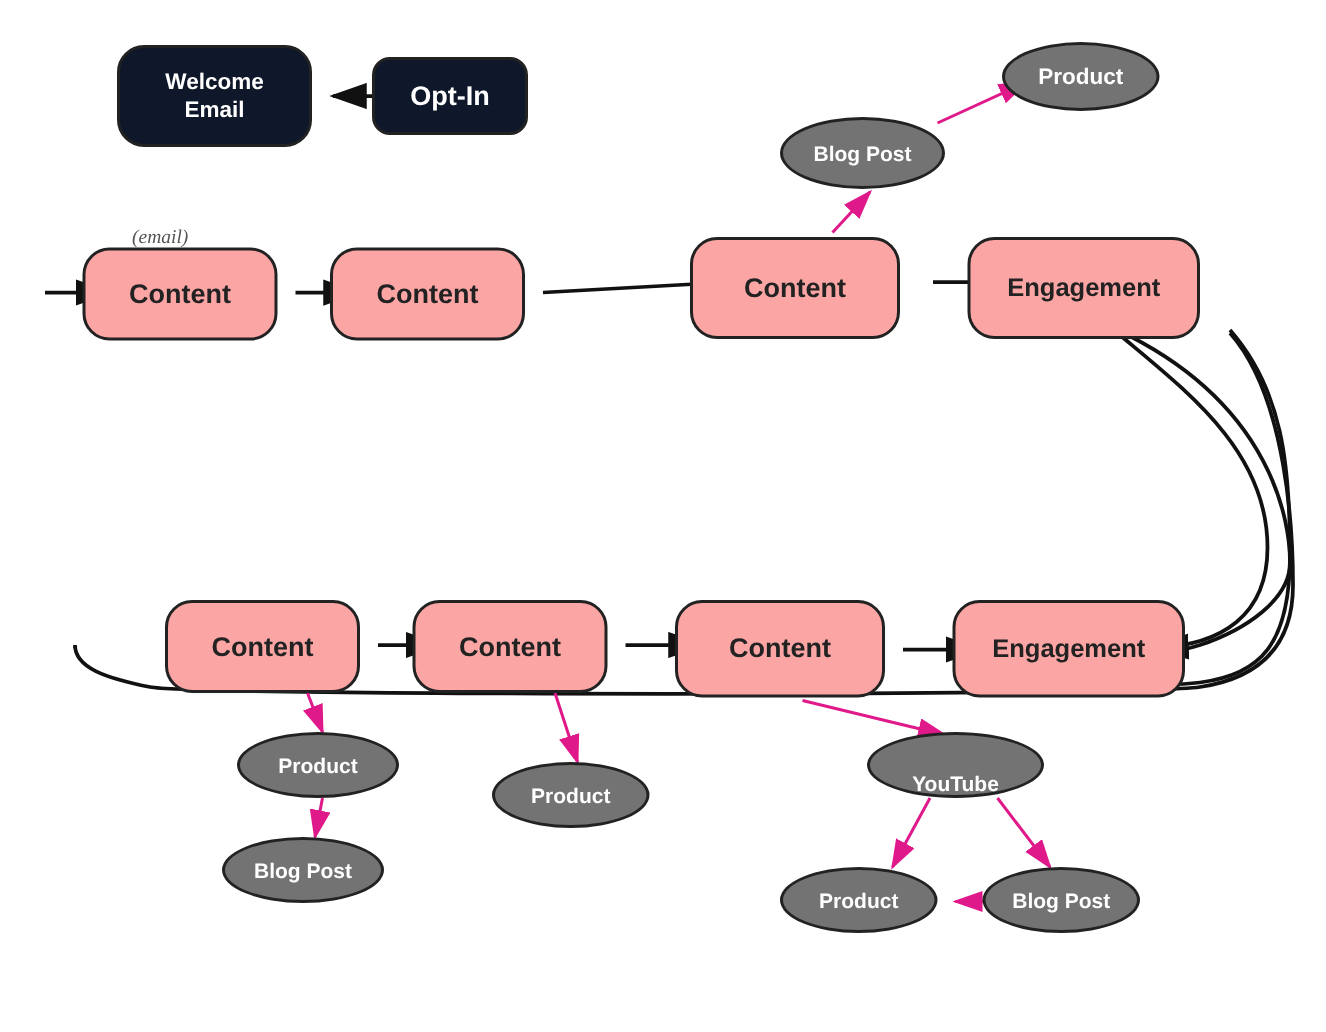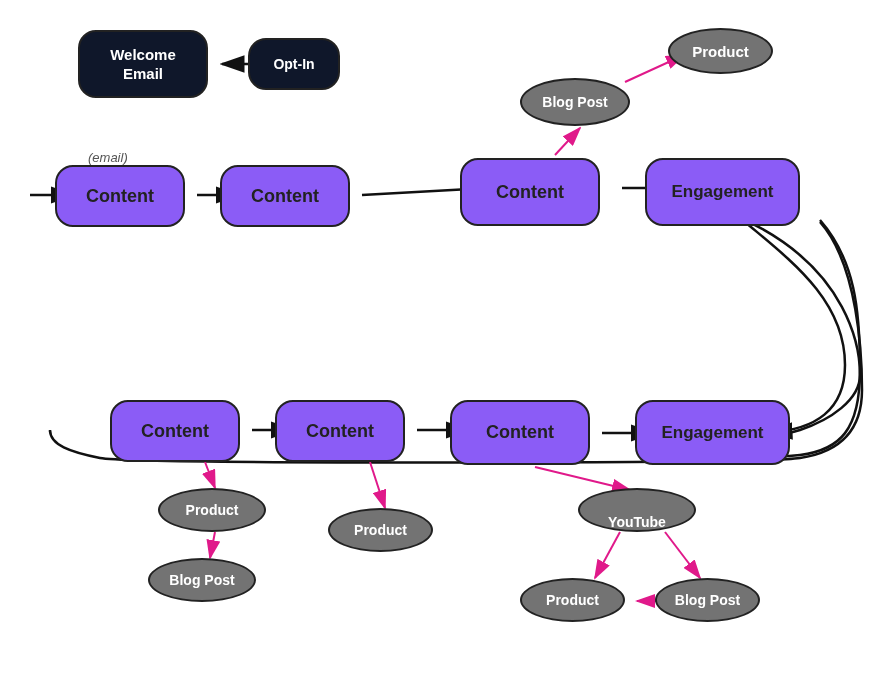--- a/index.html
+++ b/index.html
@@ -38,21 +38,21 @@
       border-radius: 18px;
     }
     .node-ellipse {
       border-radius: 50%;
     }
     .node-green {
       background: #0f172a;
       color: #fff;
     }
     .node-blue {
-      background: #8b5cf6;
+      background: #fca5a5;
       color: #222;
     }
     .node-purple {
       background: #737373;
       color: #fff;
     }
     .label-small {
       position: absolute;
       font-size: 13px;
       color: #555;
@@ -133,25 +133,25 @@
     <line x1="665" y1="532" x2="700" y2="578" stroke="#e0198a" stroke-width="2" marker-end="url(#arrowPink)"></line>
 
     <line x1="658" y1="601" x2="637" y2="601" stroke="#e0198a" stroke-width="2" marker-end="url(#arrowPink)"></line>
 
   </svg>
 
   <div class="node node-rounded node-green" style="left:78px; top:30px; width:130px; height:68px; font-size:15px; line-height:1.3;">
     <span>Welcome<br>Email</span>
   </div>
 
-  <div class="node node-rounded node-green" style="left:248px; top:38px; width:92px; height:52px; font-size:14px;">
+  <div class="node node-rounded node-green" style="left:248px; top:38px; width:104px; height:52px; font-size:18px;border-radius:12px;">
     <span>Opt-In</span>
   </div>
 
-  <div class="label-small" style="left:88px; top:150px;">
+  <div class="label-small" style="left:88px; top:150px;font-family:Liberation Serif, serif;">
     <span>(email)</span>
   </div>
 
   <div class="node node-rounded node-blue" style="left:55px; top:165px; width:130px; height:62px; font-size:18px;">
     <span>Content</span>
   </div>
 
   <div class="node node-rounded node-blue" style="left:220px; top:165px; width:130px; height:62px; font-size:18px;">
     <span>Content</span>
   </div>

